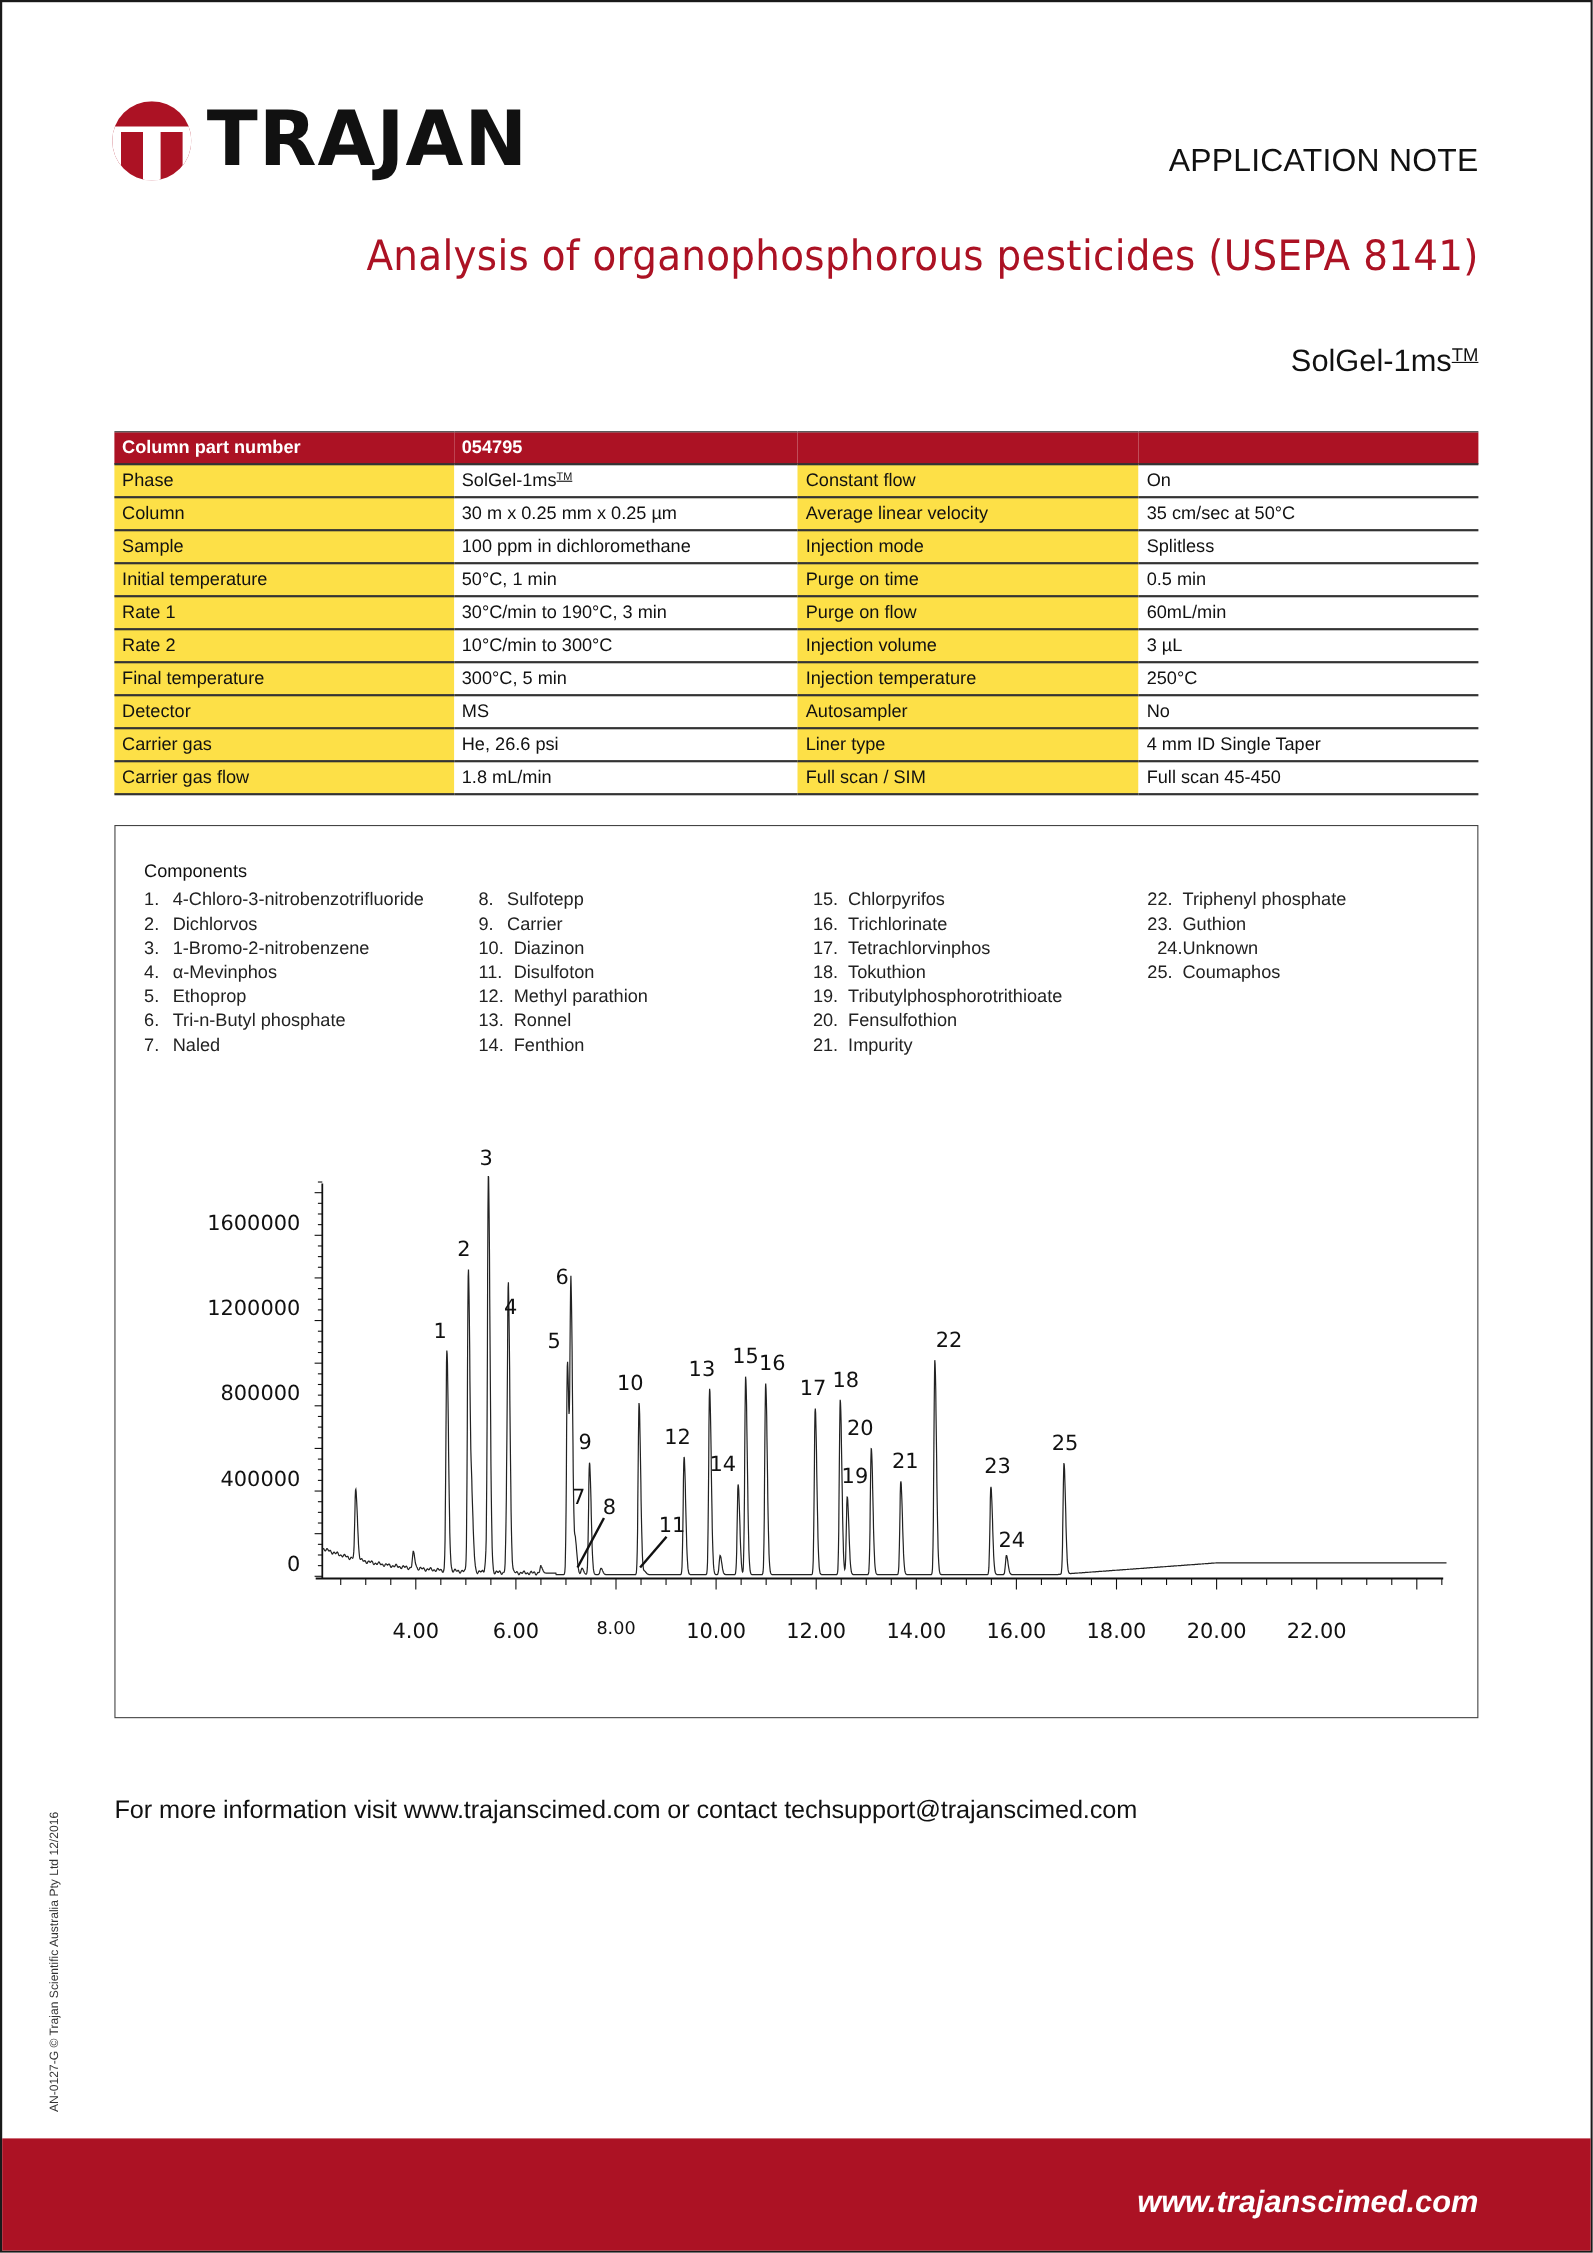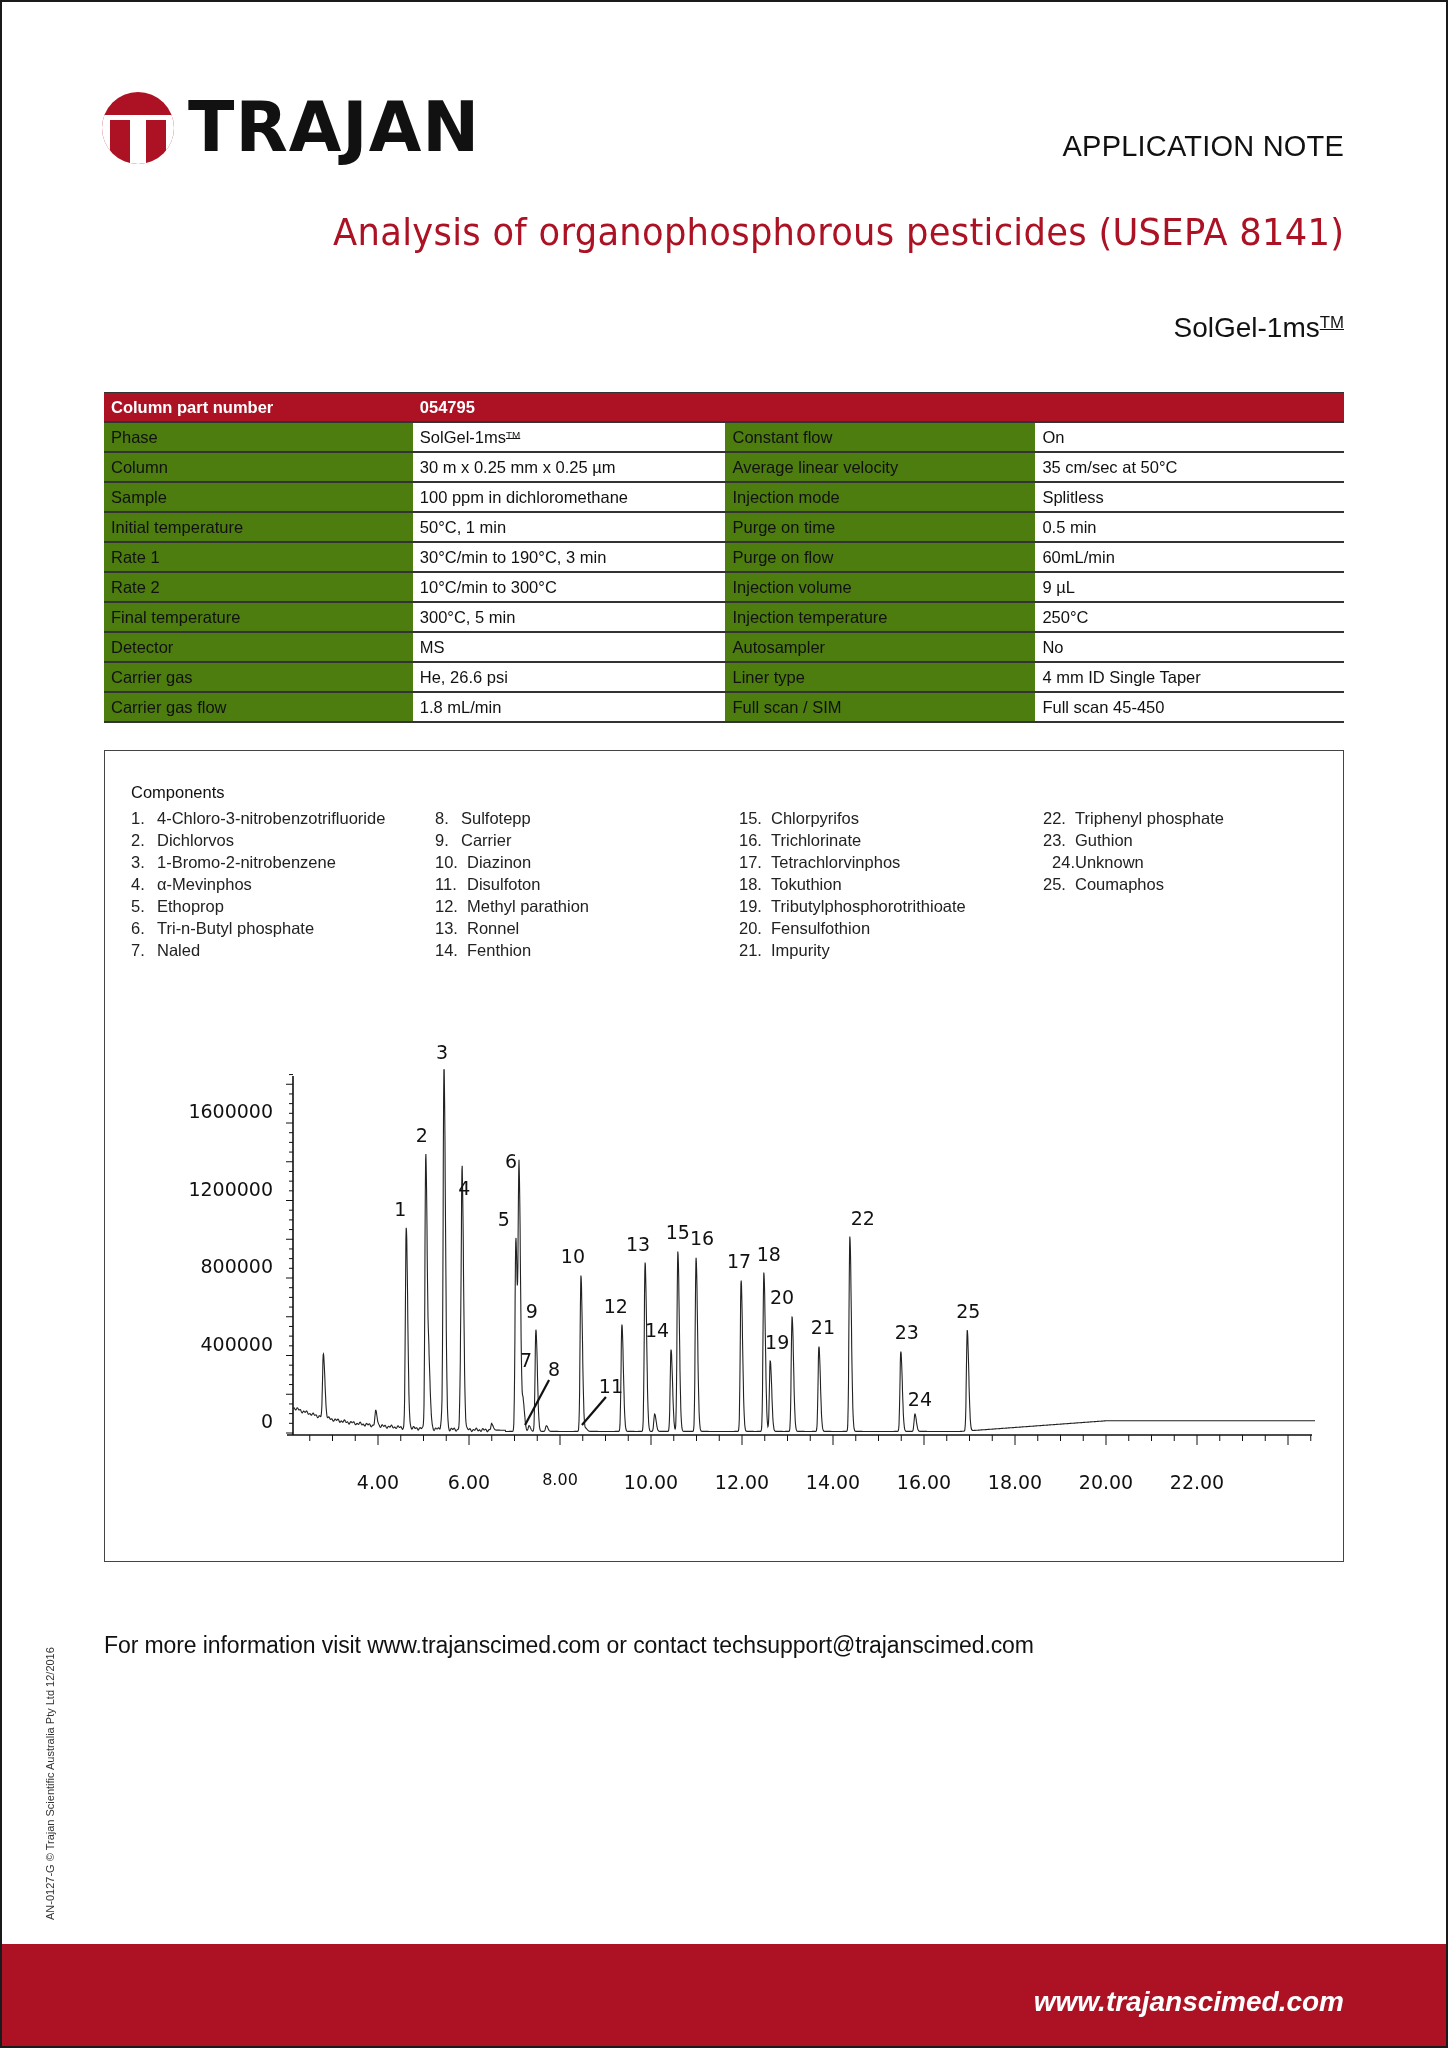--- a/index.html
+++ b/index.html
@@ -11,21 +11,21 @@
   .logo-text { font-family: "DejaVu Sans", sans-serif; font-weight: bold; font-size: 68px; letter-spacing: 1px; margin-left: 14px; color: #111; line-height: 1; transform: scaleY(1.02); }
 
   .app-note { position: absolute; right: 104px; top: 130px; font-size: 29px; color: #111; letter-spacing: 0.2px; }
   .doc-title { position: absolute; right: 104px; top: 210px; font-family: "DejaVu Sans", sans-serif; font-size: 38px; color: #ac1224; font-weight: normal; letter-spacing: 0.3px; transform: scaleX(0.93); transform-origin: right center; }
   .product { position: absolute; right: 104px; top: 312px; font-size: 28px; color: #111; }
   .product sup, .tm { font-size: 0.6em; vertical-align: 0.55em; text-decoration: underline; }
 
   .specs { position: absolute; left: 104px; top: 392px; width: 1240px; border-collapse: collapse; font-size: 16.5px; }
   .specs td { height: 28px; padding: 0 7px; border-bottom: 2px solid #333; vertical-align: middle; white-space: nowrap; }
   .specs tr.head td { background: #ac1224; color: #fff; font-weight: bold; height: 28px; border-top: 1px solid #333; }
-  .specs td.lbl { background: #4d7c0f; }
+  .specs td.lbl { background: #fde047; }
   .specs td.val { background: #ffffff; }
   .c1 { width: 304px; } .c2 { width: 305px; } .c3 { width: 305px; } .c4 { width: 304px; }
 
   .chart-box { position: absolute; left: 104px; top: 750px; width: 1238px; height: 810px; border: 1.5px solid #444; }
   .components-title { position: absolute; left: 26px; top: 32px; font-size: 16.5px; color: #111; }
   .comp-col { position: absolute; top: 56px; font-size: 16.5px; line-height: 22px; color: #222; }
   .comp-item { display: flex; white-space: nowrap; }
   .comp-num { display: inline-block; width: 26px; }
   .chart-svg { position: absolute; left: -104px; top: -750px; width: 1448px; height: 2048px; pointer-events: none; }
   .chart-svg text { font-family: "DejaVu Sans", sans-serif; fill: #111; }
@@ -98,21 +98,21 @@
       <tr>
         <td class="lbl c1"><span>Rate 1</span></td>
         <td class="val c2"><span>30°C/min to 190°C, 3 min</span></td>
         <td class="lbl c3"><span>Purge on flow</span></td>
         <td class="val c4"><span>60mL/min</span></td>
       </tr>
       <tr>
         <td class="lbl c1"><span>Rate 2</span></td>
         <td class="val c2"><span>10°C/min to 300°C</span></td>
         <td class="lbl c3"><span>Injection volume</span></td>
-        <td class="val c4"><span>9 µL</span></td>
+        <td class="val c4"><span>3 µL</span></td>
       </tr>
       <tr>
         <td class="lbl c1"><span>Final temperature</span></td>
         <td class="val c2"><span>300°C, 5 min</span></td>
         <td class="lbl c3"><span>Injection temperature</span></td>
         <td class="val c4"><span>250°C</span></td>
       </tr>
       <tr>
         <td class="lbl c1"><span>Detector</span></td>
         <td class="val c2"><span>MS</span></td>

